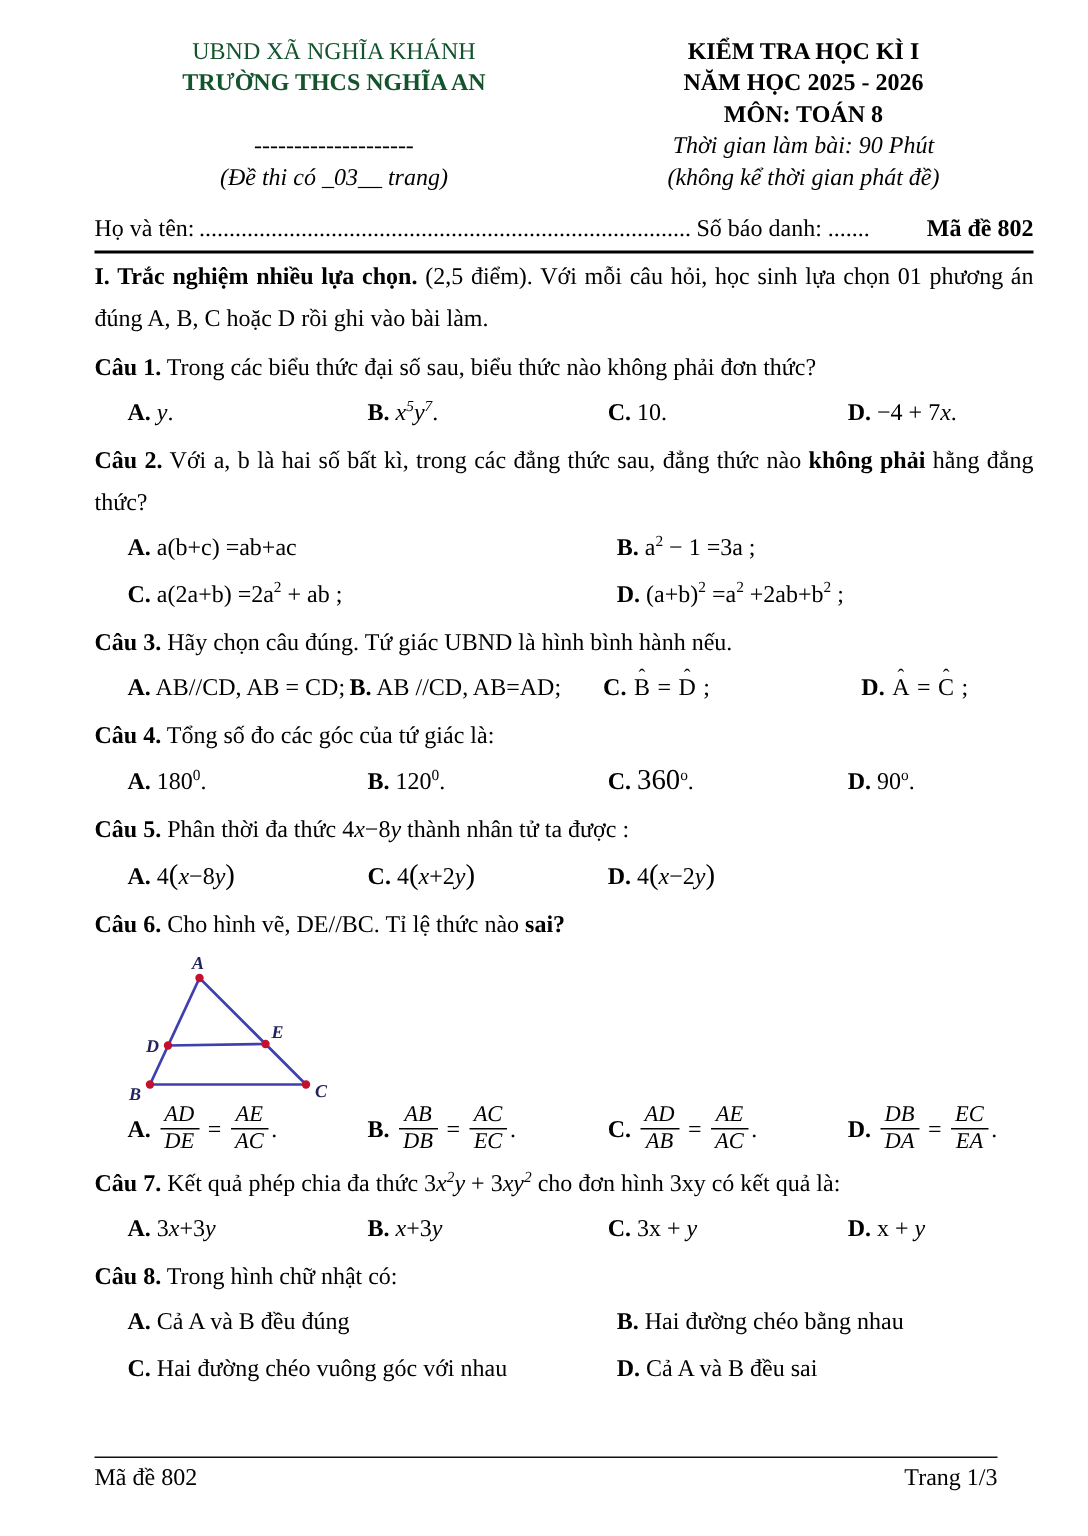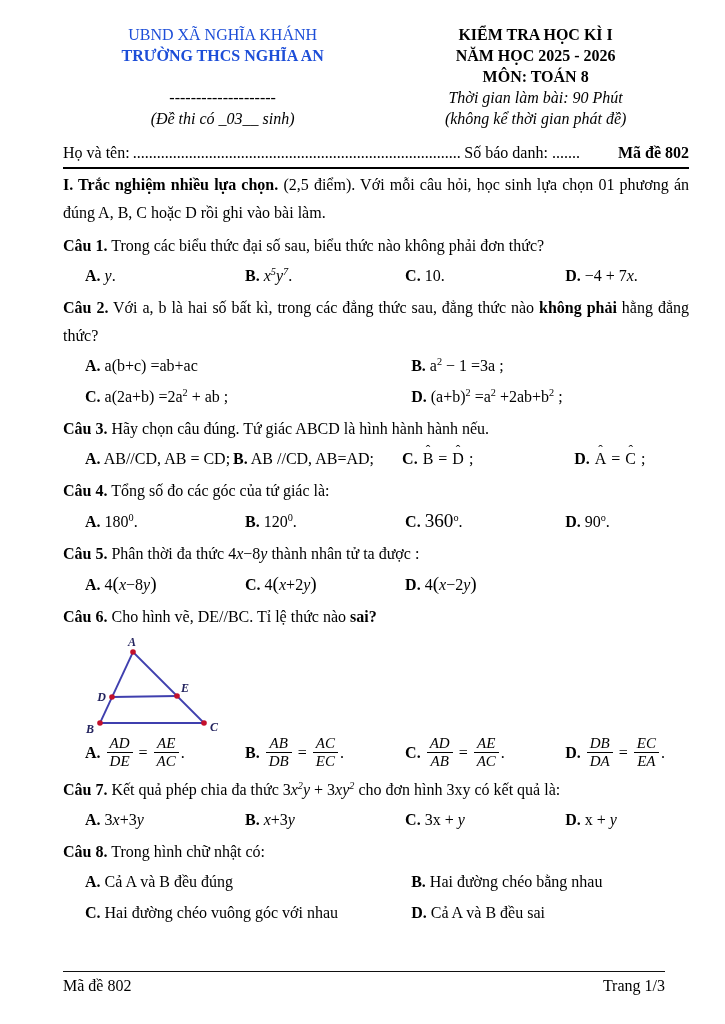--- a/index.html
+++ b/index.html
@@ -7,21 +7,21 @@
     width:725px;height:1024px;position:relative;box-sizing:border-box;
     background:#fff;color:#000;overflow:hidden;
     padding:24px 36px 0 63px;
     font-family:"Liberation Serif",serif;font-size:16px;
   }
   
   .hdr{display:flex;}
   .hdr-l{width:51%;text-align:center;}
   .hdr-r{flex:1;text-align:center;}
   .hdr-l div,.hdr-r div{line-height:21px;}
-  .red{color:#1d4ed8;}
+  .red{color:#14532d;}
   .bold{font-weight:bold;}
   .it{font-style:italic;}
   .bd{font-weight:bold;}
   .sp{height:21px;}
   
   .cand{display:flex;align-items:flex-start;margin-top:15px;white-space:nowrap;}
   .cand .dots{flex:1;overflow:hidden;margin:0 3px;}
   .cand .sbd-dots{margin-left:4px;}
   .cand .code{font-weight:bold;margin-left:38px;}
   .rule{border:none;border-top:2.5px solid #000;margin:5px 0 2px;}
@@ -56,21 +56,21 @@
 <body>
 
 <div class="page">
 
   <div class="hdr">
     <div class="hdr-l">
       <div class="red">UBND XÃ NGHĨA KHÁNH</div>
       <div class="red bold">TRƯỜNG THCS NGHĨA AN</div>
       <div class="sp"></div>
       <div>--------------------</div>
-      <div class="it">(Đề thi có _03__ sinh)</div>
+      <div class="it">(Đề thi có _03__ trang)</div>
     </div>
     <div class="hdr-r">
       <div class="bold">KIỂM TRA HỌC KÌ I</div>
       <div class="bold">NĂM HỌC 2025 - 2026</div>
       <div class="bold">MÔN: TOÁN 8</div>
       <div class="it">Thời gian làm bài: 90 Phút</div>
       <div class="it">(không kể thời gian phát đề)</div>
     </div>
   </div>
 
@@ -99,21 +99,21 @@
       <div class="question">
         <p class="q-text"><span class="q-label">Câu 2.</span> <span>Với a, b là hai số bất kì, trong các đẳng thức sau, đẳng thức nào </span><span class="bd">không phải</span><span> hằng đẳng thức?</span></p>
         <div class="opts grid2">
           <span class="opt"><b class="okey">A.</b> <span>a(b+c) =ab+ac</span></span>
           <span class="opt"><b class="okey">B.</b> <span>a</span><sup>2</sup><span> − 1 =3a ;</span></span>
           <span class="opt"><b class="okey">C.</b> <span>a(2a+b) =2a</span><sup>2</sup><span> + ab ;</span></span>
           <span class="opt"><b class="okey">D.</b> <span>(a+b)</span><sup>2</sup><span> =a</span><sup>2</sup><span> +2ab+b</span><sup>2</sup><span> ;</span></span>
         </div>
       </div>
       <div class="question">
-        <p class="q-text"><span class="q-label">Câu 3.</span> <span>Hãy chọn câu đúng. Tứ giác ABCD là hình hành hành nếu.</span></p>
+        <p class="q-text"><span class="q-label">Câu 3.</span> <span>Hãy chọn câu đúng. Tứ giác UBND là hình bình hành nếu.</span></p>
         <div class="opts row4c3">
           <span class="opt"><b class="okey">A.</b> <span>AB//CD, AB = CD;</span></span>
           <span class="opt"><b class="okey">B.</b> <span>AB //CD, AB=AD;</span></span>
           <span class="opt"><b class="okey">C.</b> <span class="hat">B</span><span> = </span><span class="hat">D</span><span> ;</span></span>
           <span class="opt"><b class="okey">D.</b> <span class="hat">A</span><span> = </span><span class="hat">C</span><span> ;</span></span>
         </div>
       </div>
       <div class="question">
         <p class="q-text"><span class="q-label">Câu 4.</span> <span>Tổng số đo các góc của tứ giác là:</span></p>
         <div class="opts row4">

